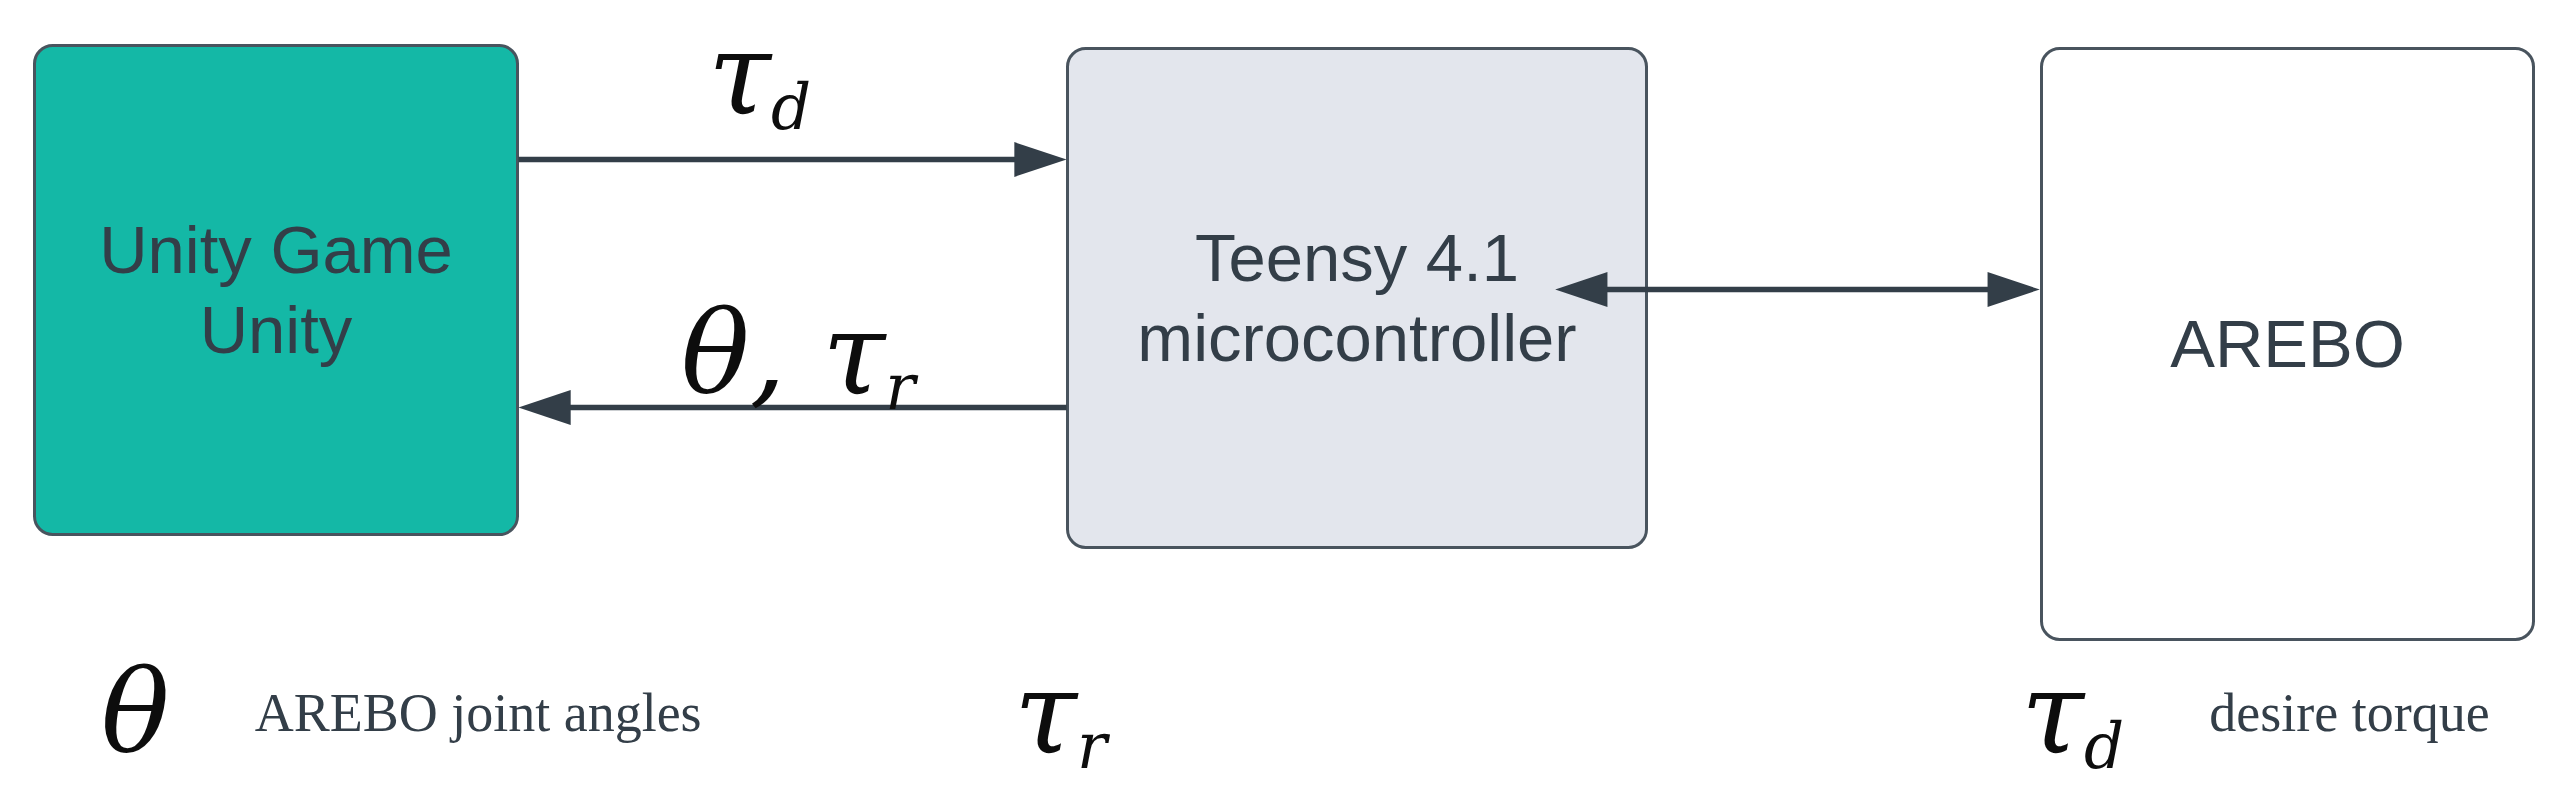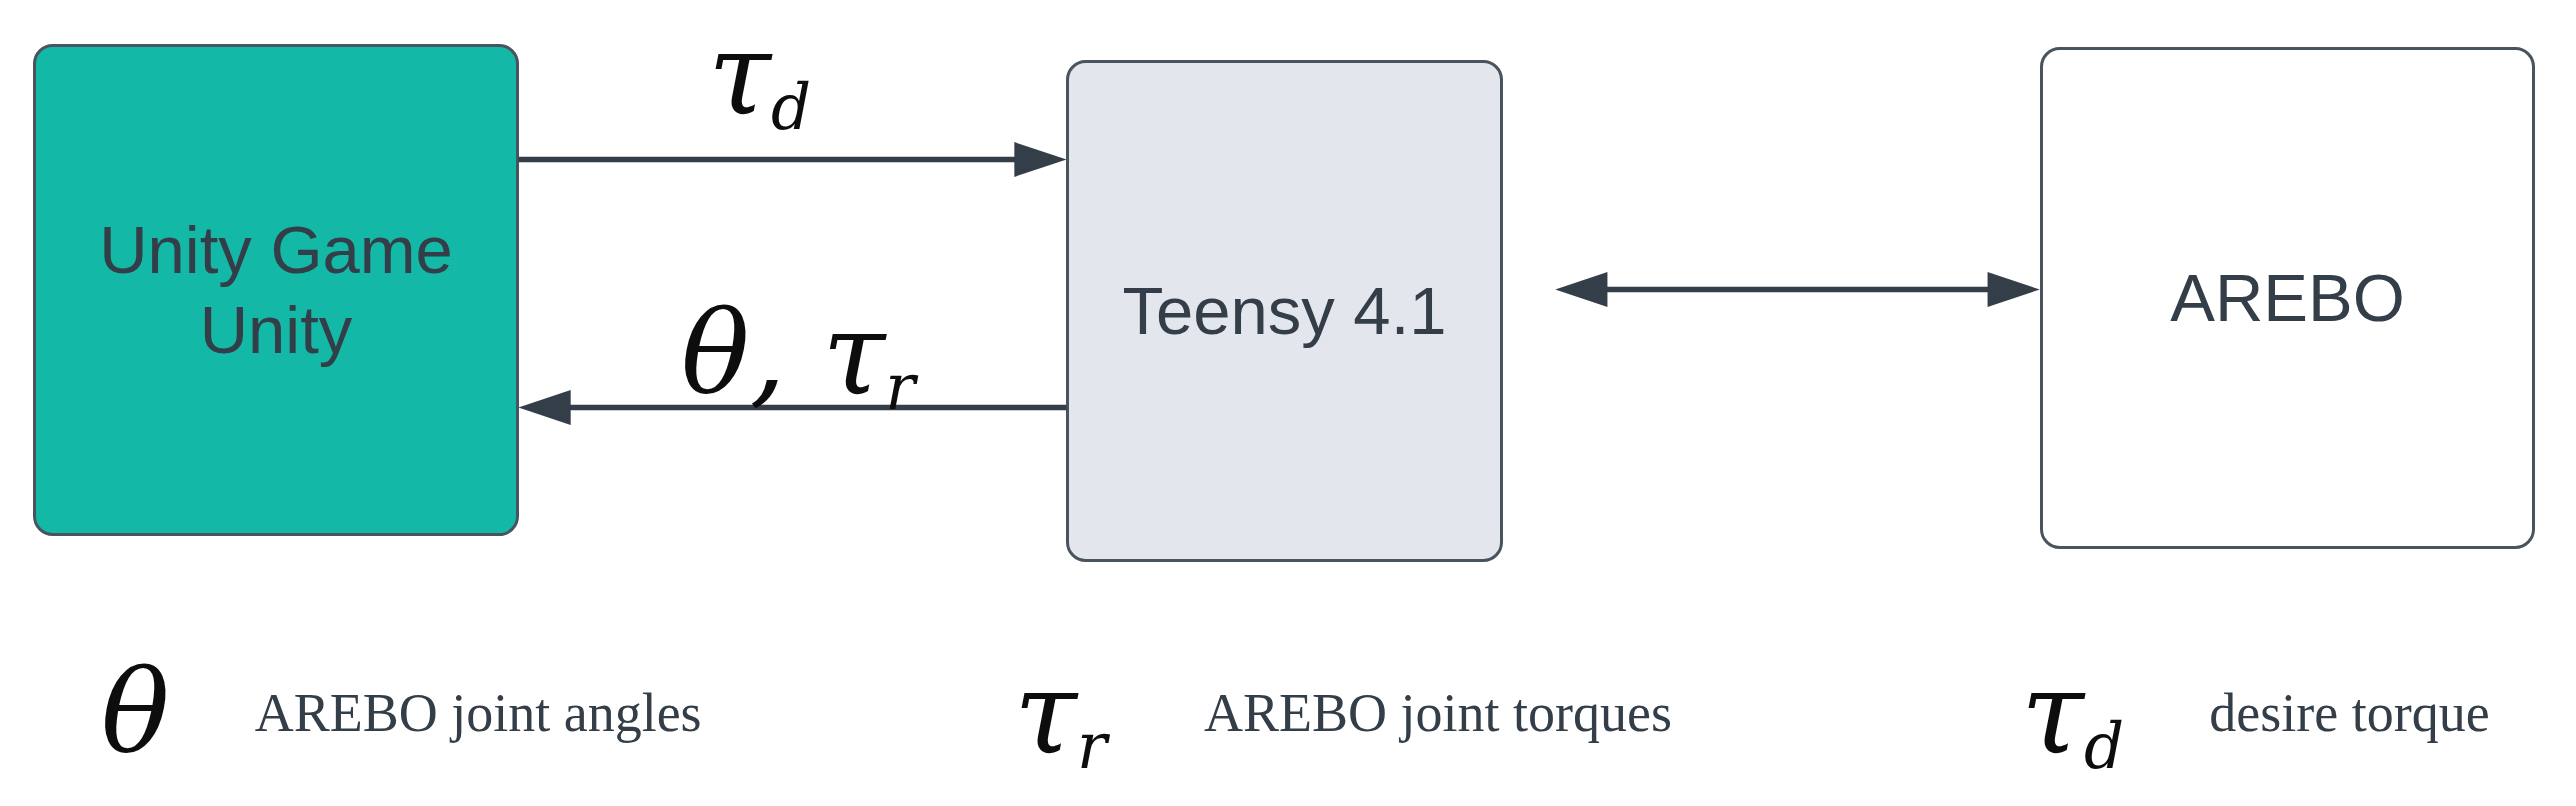--- a/index.html
+++ b/index.html
@@ -21,22 +21,22 @@
     display: flex;
     flex-direction: column;
     justify-content: center;
     align-items: center;
     text-align: center;
     font-size: 67px;
     line-height: 1.2;
     color: #333e48;
   }
   #node-unity  { left: 33px;   top: 44px; width: 486px; height: 492px; background: #14b8a6; }
-  #node-teensy { left: 1066px; top: 60px; width: 437px; height: 502px; background: #e3e6ed; }
-  #node-arebo  { left: 2040px; top: 47px; width: 495px; height: 502px; background: #ffffff; }
+  #node-teensy { left: 1066px; top: 47px; width: 582px; height: 502px; background: #e3e6ed; }
+  #node-arebo  { left: 2040px; top: 47px; width: 495px; height: 594px; background: #ffffff; }
 
   
   .arrow { position: absolute; display: block; }
   #arrow-top    { left: 518px;  top: 133px; }
   #arrow-return { left: 518px;  top: 381px; }
   #arrow-bidi   { left: 1555px; top: 263px; }
 
   
   .math {
     font-family: "DejaVu Serif", serif;
@@ -88,20 +88,21 @@
 
 <div class="canvas">
 
   <div class="node" id="node-unity">
     <span>Unity Game</span>
     <span>Unity</span>
   </div>
 
   <div class="node" id="node-teensy">
     <span>Teensy 4.1</span>
+    <span>microcontroller</span>
   </div>
 
   <div class="node" id="node-arebo">
     <span>AREBO</span>
   </div>
 
   <svg class="arrow" id="arrow-top" width="549" height="53" viewBox="0 0 724 70">
     <line x1="0" y1="35" x2="660" y2="35" stroke-width="7" stroke="#333e48"></line>
     <polygon points="724,35 655,12 655,58" fill="#333e48"></polygon>
   </svg>
@@ -126,21 +127,20 @@
     <span>τ</span><sub>r</sub>
   </div>
 
   <div class="legend-item" id="legend-theta">
     <span class="legend-sym">θ</span>
     <span class="legend-desc">AREBO joint angles</span>
   </div>
 
   <div class="legend-item" id="legend-tau-r">
     <span class="legend-sym"><span>τ</span><sub>r</sub></span>
-    <span class="legend-desc">AREBO joint torques</span>
   </div>
 
   <div class="legend-item" id="legend-tau-d">
     <span class="legend-sym"><span>τ</span><sub>d</sub></span>
     <span class="legend-desc">desire torque</span>
   </div>
 
 </div>
 
 

